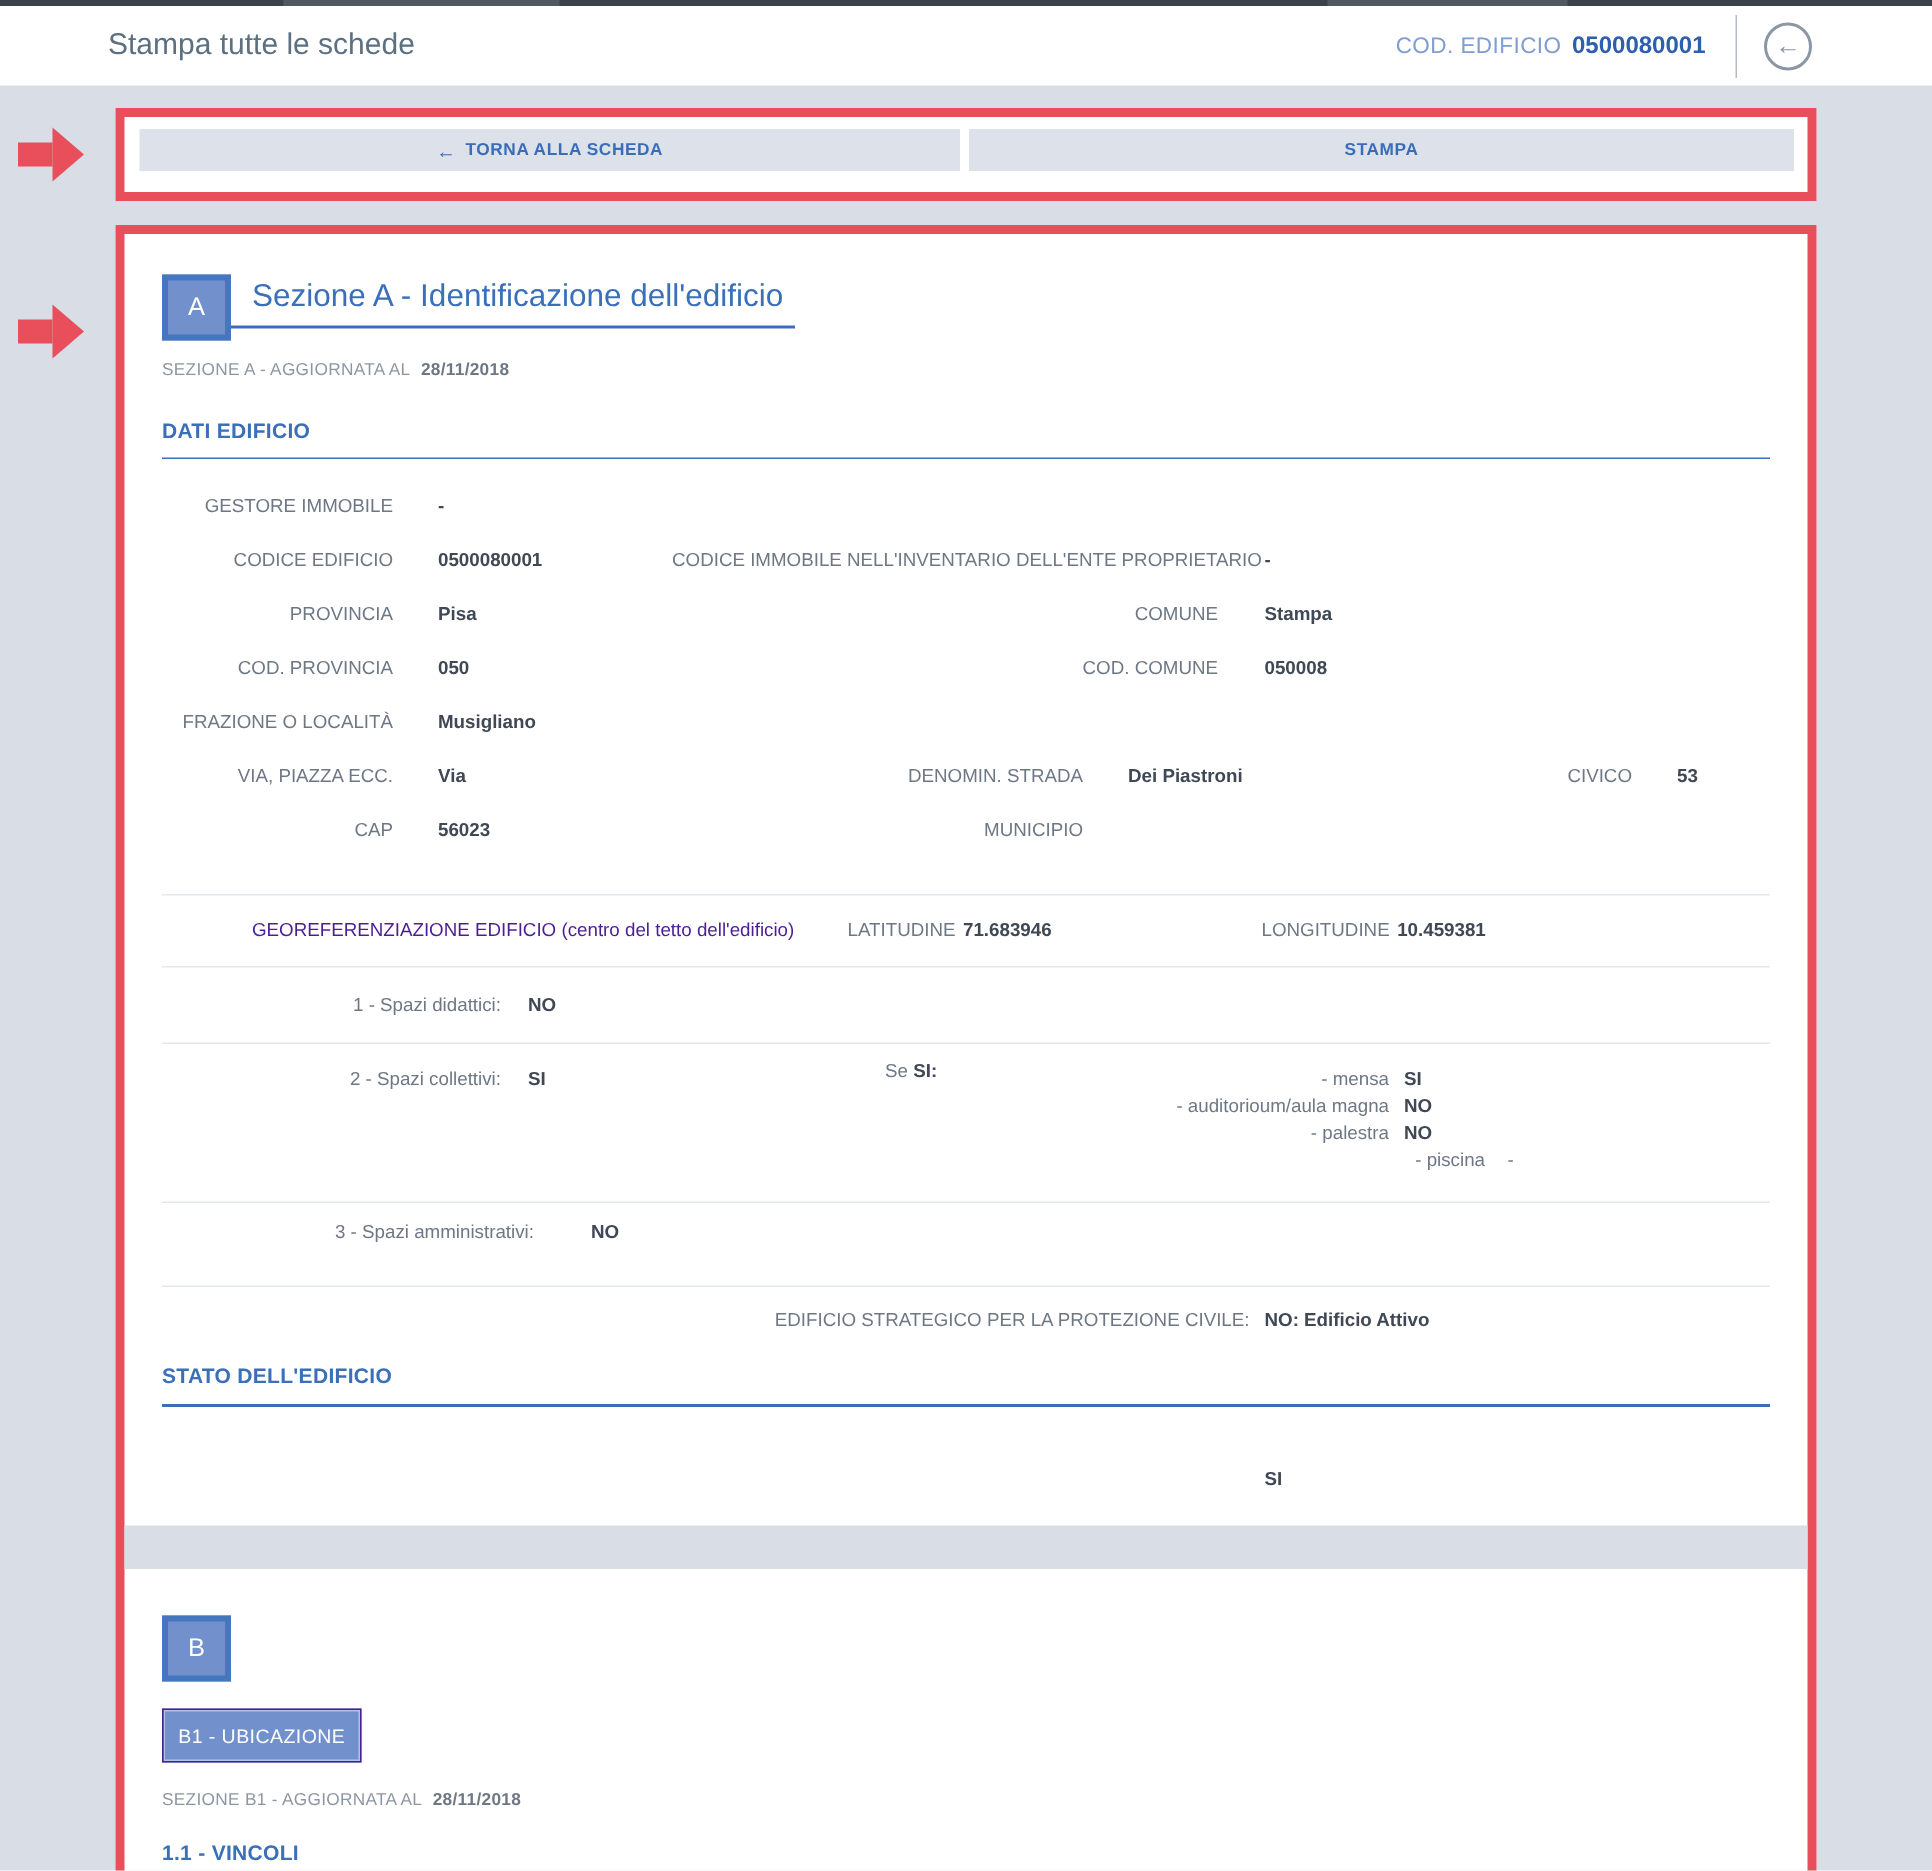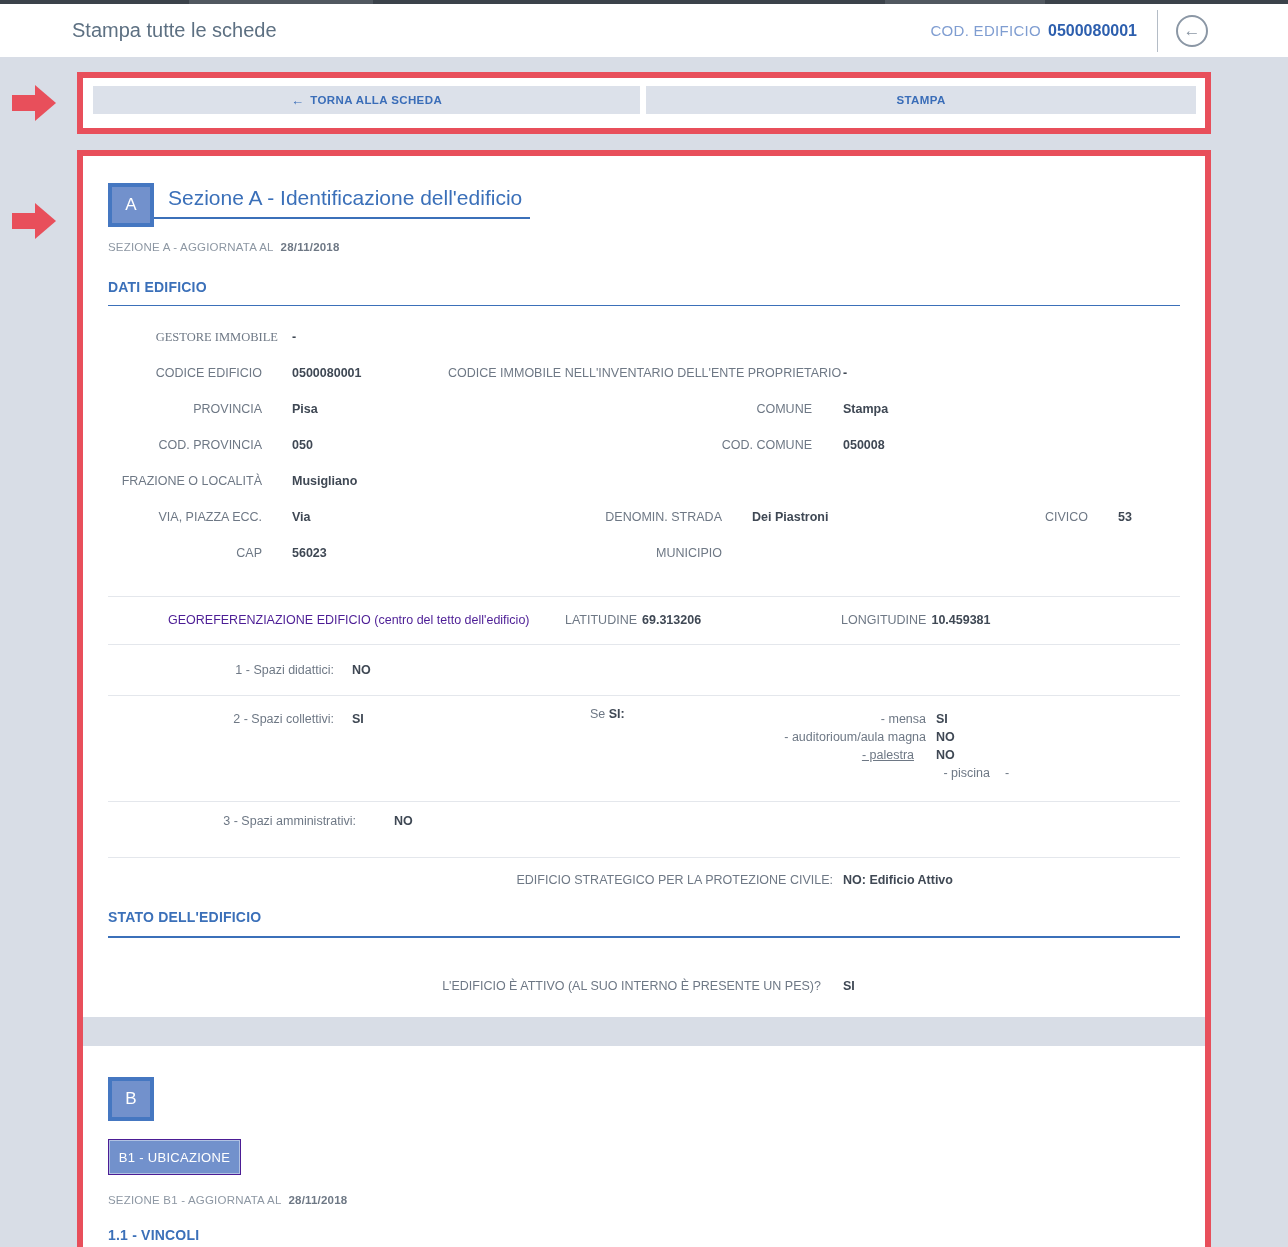--- a/index.html
+++ b/index.html
@@ -155,21 +155,21 @@
     <div class="updated">
       <span>SEZIONE A - AGGIORNATA AL</span>
       <b>28/11/2018</b>
     </div>
 
     <div class="blue-heading">DATI EDIFICIO</div>
     <div class="blue-rule-thin"></div>
 
     <div class="rows">
       <div class="frow">
-        <span class="flb" style="left:16px; width:154px;font-family:Liberation Serif, serif;">GESTORE IMMOBILE</span>
+        <span class="flb" style="left:0; width:154px;">GESTORE IMMOBILE</span>
         <span class="fvl" style="left:184px;">-</span>
       </div>
       <div class="frow">
         <span class="flb" style="left:0; width:154px;">CODICE EDIFICIO</span>
         <span class="fvl" style="left:184px;">0500080001</span>
         <span class="flb" style="left:340px; width:364px;">CODICE IMMOBILE NELL'INVENTARIO DELL'ENTE PROPRIETARIO</span>
         <span class="fvl" style="left:735px;">-</span>
       </div>
       <div class="frow">
         <span class="flb" style="left:0; width:154px;">PROVINCIA</span>
@@ -201,21 +201,21 @@
         <span class="flb" style="left:420px; width:194px;">MUNICIPIO</span>
         <span class="fvl" style="left:644px;"></span>
       </div>
     </div>
 
     <div class="hr"></div>
 
     <div class="georow">
       <span class="glabel">GEOREFERENZIAZIONE EDIFICIO (centro del tetto dell'edificio)</span>
       <span class="geopair" style="left:457px;">
-        <span>LATITUDINE</span><b>69.313206</b>
+        <span>LATITUDINE</span><b>71.683946</b>
       </span>
       <span class="geopair" style="left:733px;">
         <span>LONGITUDINE</span><b>10.459381</b>
       </span>
     </div>
 
     <div class="hr" style="margin-top:0;"></div>
 
     <div class="sprow1">
       <span class="flb" style="left:0; width:226px;">1 - Spazi didattici:</span>
@@ -228,21 +228,21 @@
       <span class="cl" style="left:0; width:226px; top:13px;">2 - Spazi collettivi:</span>
       <span class="cv" style="left:244px; top:13px;">SI</span>
       <span class="sesi">
         <span>Se</span>
         <b>SI:</b>
       </span>
       <span class="cl" style="left:500px; width:318px; top:13px;">- mensa</span>
       <span class="cv" style="left:828px; top:13px;">SI</span>
       <span class="cl" style="left:500px; width:318px; top:31px;">- auditorioum/aula magna</span>
       <span class="cv" style="left:828px; top:31px;">NO</span>
-      <span class="cl" style="left:488px; width:318px; top:49px;text-decoration:underline;">- palestra</span>
+      <span class="cl" style="left:500px; width:318px; top:49px;">- palestra</span>
       <span class="cv" style="left:828px; top:49px;">NO</span>
       <span class="cl" style="left:500px; width:382px; top:67px;">- piscina</span>
       <span class="cv" style="left:897px; top:67px; font-weight:normal; color:#6e7885;">-</span>
     </div>
 
     <div class="hr" style="margin-top:0;"></div>
 
     <div class="ammrow">
       <span class="flb" style="left:0; width:248px;">3 - Spazi amministrativi:</span>
       <span class="fvl" style="left:286px;">NO</span>
@@ -252,21 +252,20 @@
 
     <div class="stratrow">
       <span class="flb" style="left:300px; width:425px;">EDIFICIO STRATEGICO PER LA PROTEZIONE CIVILE:</span>
       <span class="fvl" style="left:735px;">NO: Edificio Attivo</span>
     </div>
 
     <div class="blue-heading" style="margin-top:7px;">STATO DELL'EDIFICIO</div>
     <div class="blue-rule" style="margin-top:10px;"></div>
 
     <div class="pesrow">
-      <span class="flb" style="left:300px; width:413px;">L'EDIFICIO È ATTIVO (AL SUO INTERNO È PRESENTE UN PES)?</span>
       <span class="fvl" style="left:735px;">SI</span>
     </div>
 
     <div class="band"></div>
 
     
     <div class="sec-header mt-secb">
       <span class="sec-underline"></span>
       <div class="sec-badge">B</div>
     </div>

